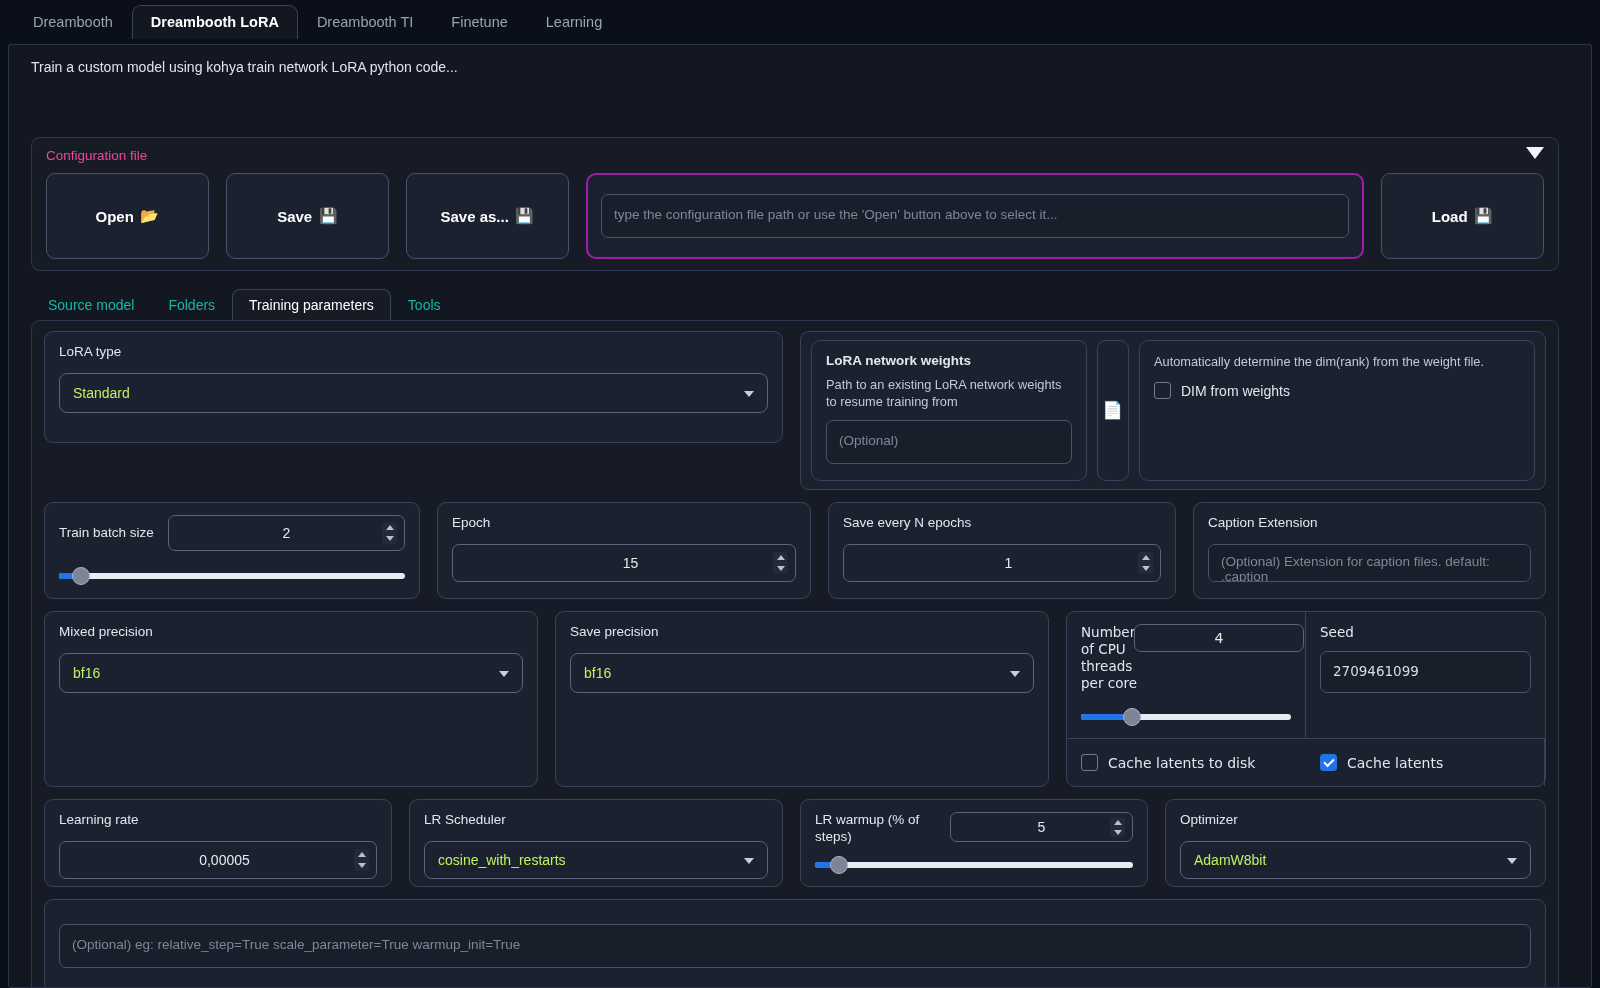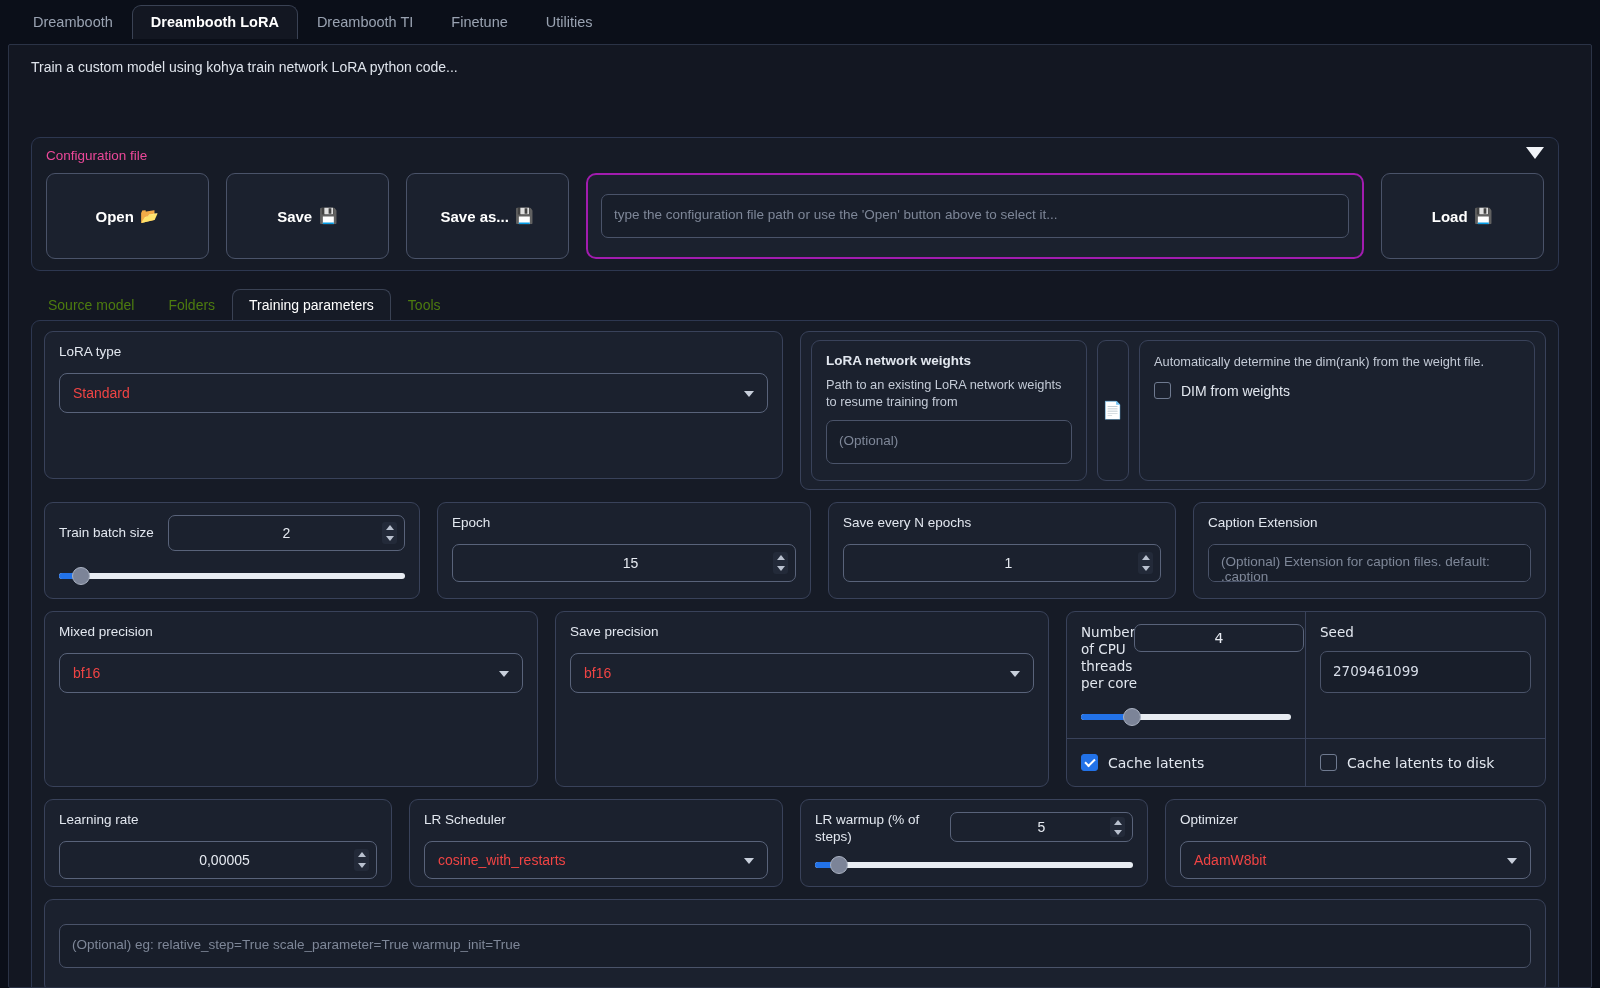--- a/index.html
+++ b/index.html
@@ -124,21 +124,21 @@
   }
   .ta::placeholder { color: #7e8798; }
 
   
   .subtabs {
     position: absolute;
     left: 22px; top: 244px;
     display: flex; align-items: flex-end;
   }
   .stab {
-    font-size: 14px; color: #4d7c0f;
+    font-size: 14px; color: #14b8a6;
     padding: 8px 16px 9px 16px;
     border: 1px solid transparent; border-bottom: none;
     border-radius: 8px 8px 0 0;
     line-height: 1; cursor: pointer; white-space: nowrap;
   }
   .stab.active {
     color: #ffffff; background: #161b26;
     border-color: #3a4254;
   }
 
@@ -151,41 +151,41 @@
     border: 1px solid #2d3750;
     border-radius: 9px;
     padding: 10px 12px;
   }
 
   .row { display: flex; gap: 17px; margin-bottom: 12px; }
 
   .cell { padding: 12px 14px; }
 
   
-  .lora-type { width: 739px; height: 148px; }
+  .lora-type { width: 739px; height: 112px; }
   .lora-w-wrap { flex: 1; display: flex; gap: 10px; padding: 8px 10px; }
   .lora-w { width: 276px; padding: 12px 14px; }
   .doc-btn {
     width: 32px;
     display: flex; align-items: center; justify-content: center;
     background: #1b212e; border: 1px solid #39425a; border-radius: 9px;
     font-size: 17px; cursor: pointer;
   }
   .dim-box { flex: 1; padding: 12px 14px; }
   .hint { font-size: 12.8px; color: #c3cad6; line-height: 1.35; }
 
   
   .select {
     width: 100%; height: 40px;
     background: #1b212e;
     border: 1px solid #5a6舒3; border: 1px solid #59637a;
     border-radius: 8px;
     display: flex; align-items: center;
     padding: 0 13px;
-    font-size: 14px; color: #ef4444;
+    font-size: 14px; color: #bef264;
     cursor: pointer; position: relative;
   }
   .select .arw {
     position: absolute; right: 13px; top: 17px;
     width: 0; height: 0;
     border-left: 5px solid transparent;
     border-right: 5px solid transparent;
     border-top: 6px solid #c8cfdb;
   }
   .numbox {
@@ -256,21 +256,21 @@
   .alt { font-family: "DejaVu Sans", sans-serif; }
 </style>
 </head>
 <body>
 
 <div class="topbar">
   <div class="ttab">Dreambooth</div>
   <div class="ttab active">Dreambooth LoRA</div>
   <div class="ttab">Dreambooth TI</div>
   <div class="ttab">Finetune</div>
-  <div class="ttab">Utilities</div>
+  <div class="ttab">Learning</div>
 </div>
 
 <div class="page">
 
   <div class="blurb">Train a custom model using kohya train network LoRA python code...</div>
 
   <div class="panel cfg">
     <div class="cfg-title">Configuration file</div>
     <div class="caret"></div>
 
@@ -416,30 +416,30 @@
               <span class="sthumb" id="st2" style="left: 42.24px;"></span>
             </div>
           </div>
 
           <div style="width:50%;padding:12px 14px">
             <div class="lbl alt">Seed</div>
             <textarea class="ta alt" style="margin-top: 10px; height: 42px; padding-top: 11px;">2709461099</textarea>
           </div>
         </div>
         <div style="display:flex;border-top:1px solid #39425a;height:48px">
+          <div style="width:50%;display:flex;align-items:center;padding:0 14px">
+            <div class="cbrow">
+              <span class="cb"></span>
+              <span class="cblabel alt">Cache latents to disk</span>
+            </div>
+          </div>
           <div style="width:50%;display:flex;align-items:center;padding:0 14px;border-right:1px solid #39425a">
             <div class="cbrow">
               <span class="cb on"></span>
               <span class="cblabel alt">Cache latents</span>
-            </div>
-          </div>
-          <div style="width:50%;display:flex;align-items:center;padding:0 14px">
-            <div class="cbrow">
-              <span class="cb"></span>
-              <span class="cblabel alt">Cache latents to disk</span>
             </div>
           </div>
         </div>
       </div>
     </div>
 
     <div class="row">
       <div class="group cell" style="width:348px;height:88px">
         <div class="lbl">Learning rate</div>
         <div class="numbox left" style="margin-top:12px;height:38px">

